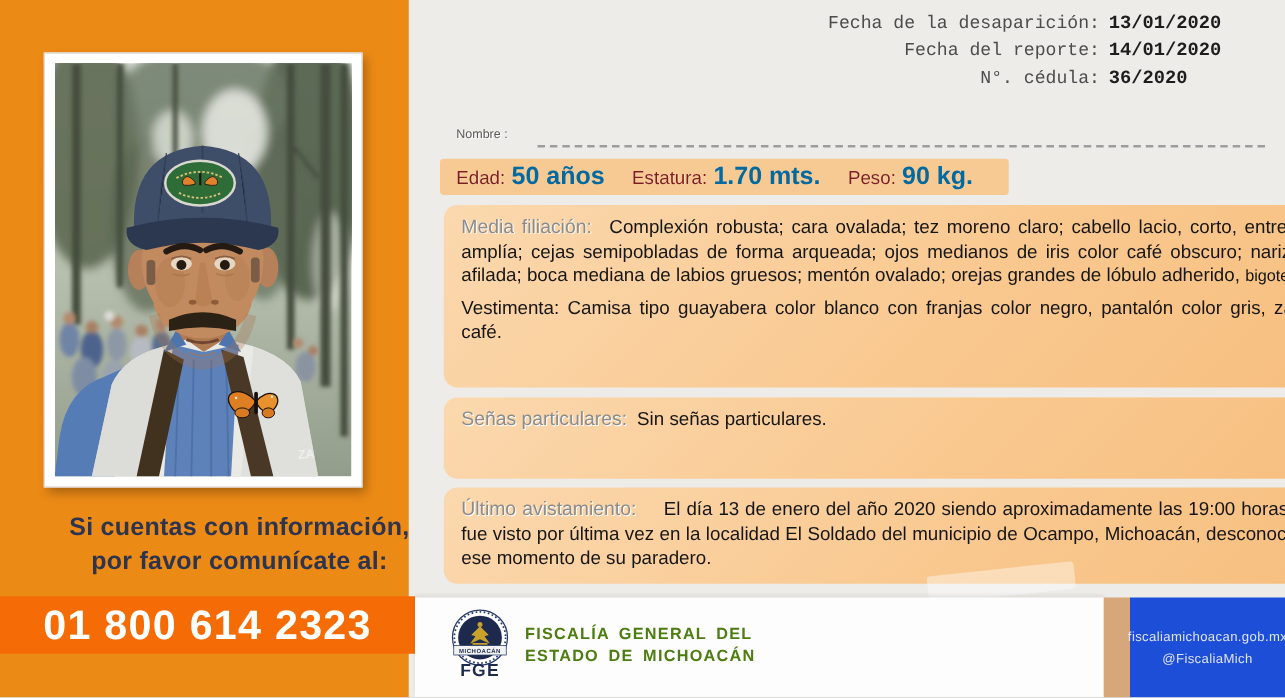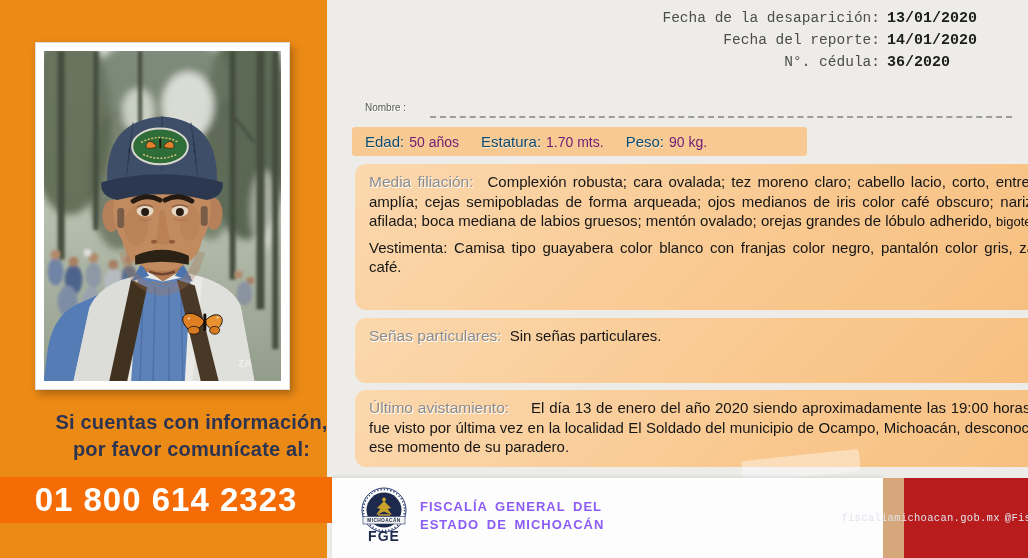--- a/index.html
+++ b/index.html
@@ -43,22 +43,22 @@
     position:absolute;left:452px;top:90px;color:#0f0f0f;
     font-size:21px;font-weight:bold;letter-spacing:.3px;
   }
   .name-dashes{position:absolute;left:430px;top:116px;width:582px;border-bottom:2px dashed #909090;opacity:.85;}
   
   .stats-bar{
     position:absolute;left:352px;top:127px;width:455px;height:29px;
     background:#F8CA93;border-radius:3px;display:flex;align-items:center;padding-left:13px;
   }
   .stat{display:flex;align-items:baseline;margin-right:22px;white-space:nowrap;}
-  .stat-label{color:#0c4a6e;font-size:15px;text-shadow:.5px .5px 0 rgba(255,255,255,.55);margin-right:5px;}
-  .stat-value{color:#701a75;font-size:14px;font-weight:normal;}
+  .stat-label{color:#7f1d1d;font-size:15px;text-shadow:.5px .5px 0 rgba(255,255,255,.55);margin-right:5px;}
+  .stat-value{color:#0369a1;font-size:20px;font-weight:bold;}
   
   .block{
     position:absolute;left:355px;width:770px;border-radius:11px;
     background:linear-gradient(135deg,#FBD8AE 0%,#F9C88F 55%,#F6BD7C 100%);
     padding:8px 14px;color:#161616;font-size:15px;line-height:19.5px;text-align:justify;
   }
   .block p{margin:0;}
   .section-label{
     color:#8b8b8b;font-size:15.5px;
     text-shadow:.6px .6px 0 #ffffff,1px 1px 0 rgba(255,255,255,.55);
@@ -68,27 +68,27 @@
   .small-text{font-size:13px;}
   .block-senas{top:318px;height:65px;}
   .block-ultimo{top:390px;min-height:77px;}
   .label-gap{display:inline-block;width:14px;}
   
   .sliver{position:absolute;left:742px;top:455px;width:118px;height:22px;background:rgba(255,255,255,.4);transform:rotate(-6deg);border-radius:3px;}
   
   .footer-white{position:absolute;left:332px;top:478px;width:551px;height:80px;background:#FDFDFD;box-shadow:0 -2px 3px rgba(0,0,0,.07);}
   .fge-logo{position:absolute;left:28px;top:8px;}
   .org-name{
-    position:absolute;left:88px;top:20px;color:#8b5cf6;font-size:13px;font-weight:bold;
+    position:absolute;left:88px;top:20px;color:#4d7c0f;font-size:13px;font-weight:bold;
     letter-spacing:1px;word-spacing:3px;line-height:18px;
   }
   .footer-tan{position:absolute;left:883px;top:478px;width:21px;height:80px;background:#D6A77B;}
   .footer-navy{
-    position:absolute;left:904px;top:478px;width:124px;height:80px;background:#b91c1c;
-    display:flex;align-items:center;justify-content:center;gap:5px;font-family:Liberation Mono, monospace;
+    position:absolute;left:904px;top:478px;width:124px;height:80px;background:#1d4ed8;
+    display:flex;flex-direction:column;align-items:center;justify-content:center;gap:5px;
   }
   .footer-navy .fnav{color:#dfe3ec;font-size:10.5px;letter-spacing:.3px;}
 </style>
 </head>
 <body>
 
 <div class="poster">
 
   <div class="orange-panel">
     <div class="photo-frame">

